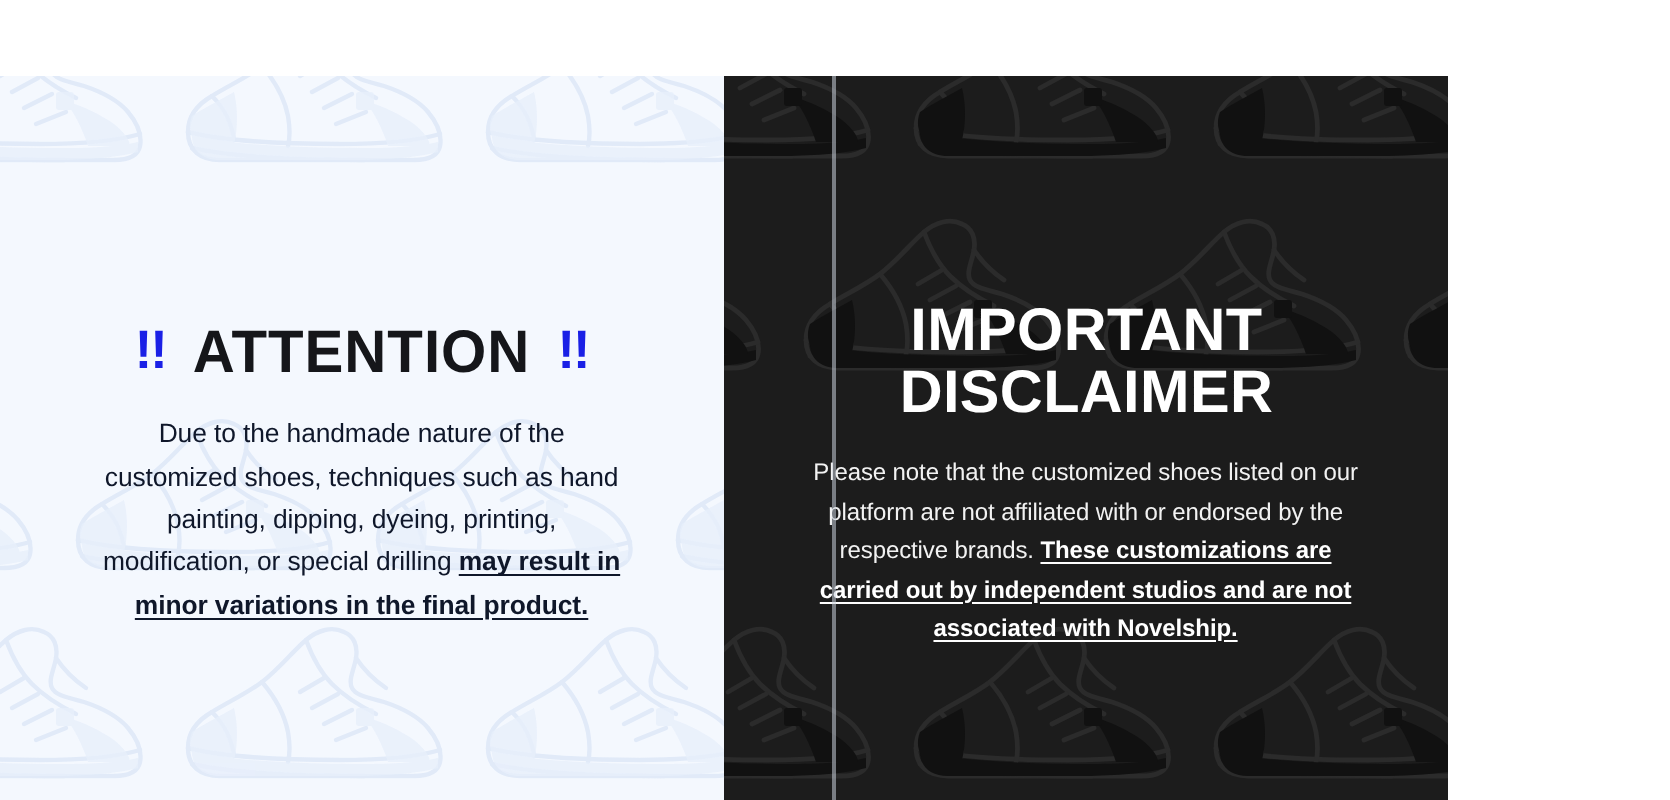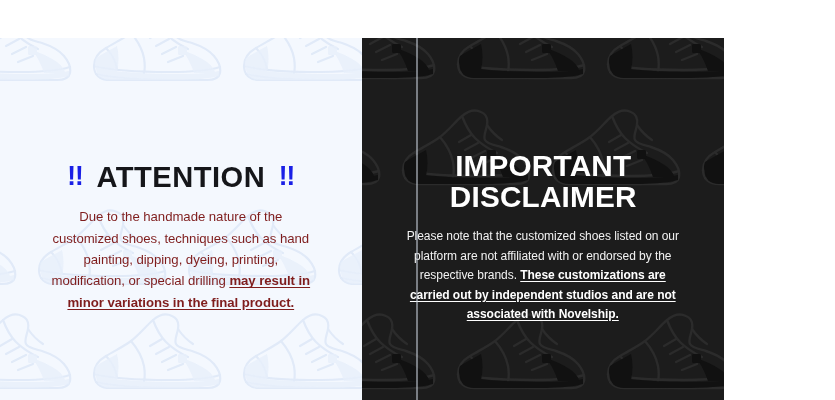--- a/index.html
+++ b/index.html
@@ -66,21 +66,21 @@
     font-size:27px;
     vertical-align:2px;
     display:inline-block;
   }
   .bang-left  { margin-right:14px; }
   .bang-right { margin-left:14px; }
 
   .body-light {
     font-size:13.2px;
     line-height:1.62;
-    color:#7f1d1d;
+    color:#0f172a;
     letter-spacing:-0.05px;
   }
   .emph {
     font-weight:bold;
     text-decoration:underline;
     text-underline-offset:2px;
   }
 
   
   .panel-right {

